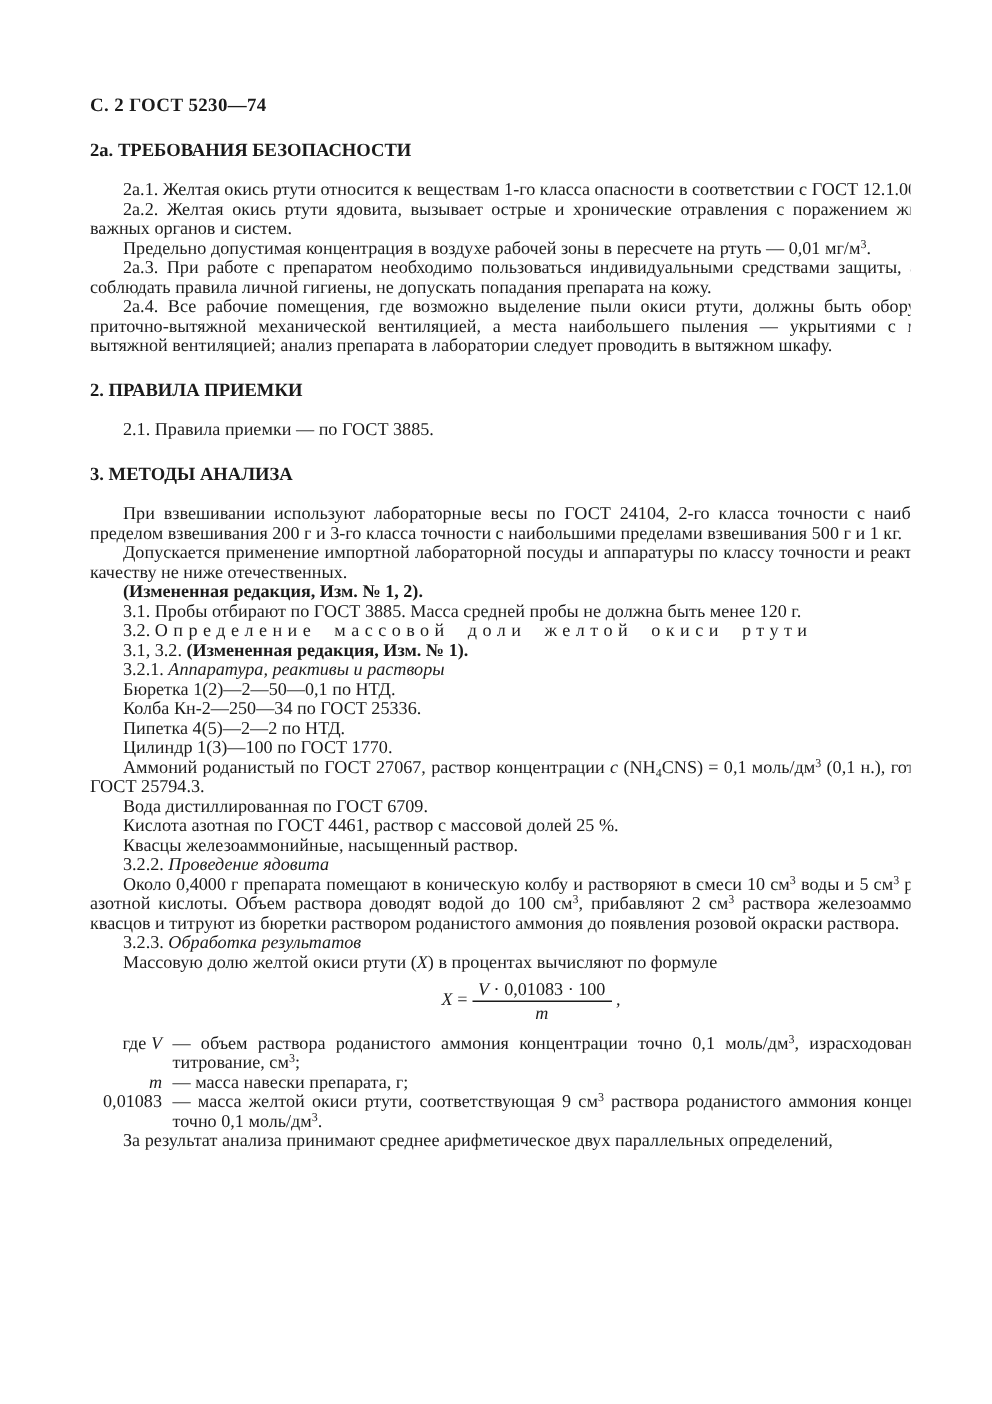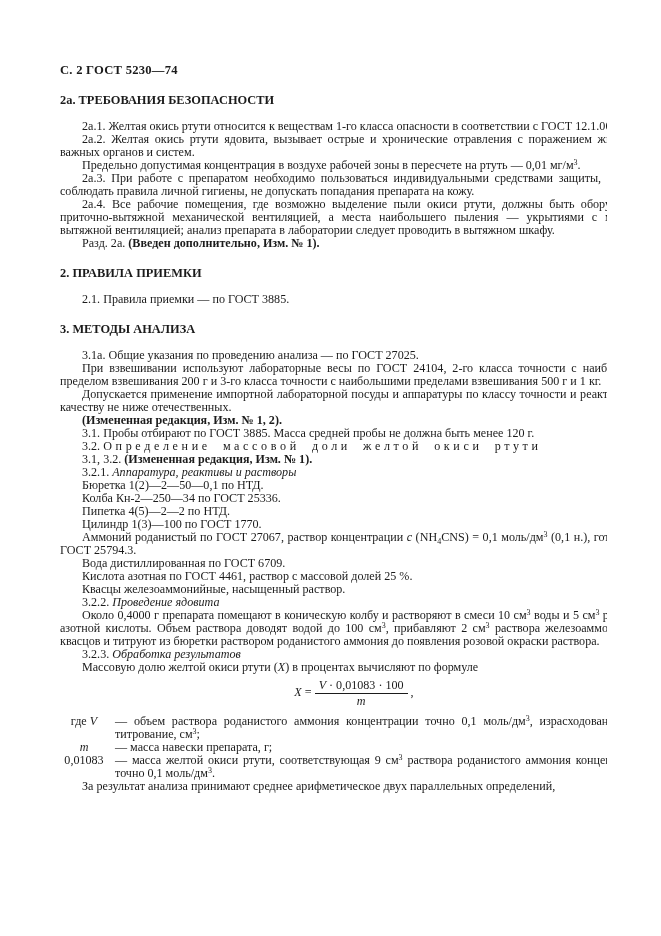--- a/index.html
+++ b/index.html
@@ -56,41 +56,39 @@
   }
   .frac .num { display: block; padding: 0 4px 1px 4px; }
   .frac .den { display: block; border-top: 1px solid #1b1b1b; padding: 1px 4px 0 4px; }
   .formula .tail { margin-left: 3px; }
   .deflist {
     display: grid;
     grid-template-columns: 48px 1fr;
     column-gap: 7px;
     margin-top: 1px;
   }
-  .dl-term { text-align: center; white-space: nowrap; }
+  .dl-term { text-align: right; white-space: nowrap; }
   .dl-def  { text-align: justify; }
 </style>
 </head>
 <body>
 
 <div class="page">
   <div class="content">
     <div class="page-header">С. 2 ГОСТ 5230—74</div>
     <div class="doc">
         <div class="heading"><span>2а. ТРЕБОВАНИЯ БЕЗОПАСНОСТИ</span></div>
         <div class="para"><span>2а.1. Желтая окись ртути относится к веществам 1-го класса опасности в соответствии с ГОСТ 12.1.007.</span></div>
         <div class="para"><span>2а.2. Желтая окись ртути ядовита, вызывает острые и хронические отравления с поражением жизненно важных органов и систем.</span></div>
         <div class="para"><span>Предельно допустимая концентрация в воздухе рабочей зоны в пересчете на ртуть — 0,01 мг/м</span><span class="sup">3</span><span>.</span></div>
         <div class="para"><span>2а.3. При работе с препаратом необходимо пользоваться индивидуальными средствами защиты, а также соблюдать правила личной гигиены, не допускать попадания препарата на кожу.</span></div>
         <div class="para"><span>2а.4. Все рабочие помещения, где возможно выделение пыли окиси ртути, должны быть оборудованы приточно-вытяжной механической вентиляцией, а места наибольшего пыления — укрытиями с местной вытяжной вентиляцией; анализ препарата в лаборатории следует проводить в вытяжном шкафу.</span></div>
-        <div class="para"><span>Разд. 2а. </span><span class="b">(Введен дополнительно, Изм. № 1).</span></div>
         <div class="heading"><span>2. ПРАВИЛА ПРИЕМКИ</span></div>
         <div class="para"><span>2.1. Правила приемки — по ГОСТ 3885.</span></div>
         <div class="heading"><span>3. МЕТОДЫ АНАЛИЗА</span></div>
-        <div class="para"><span>3.1а. Общие указания по проведению анализа — по ГОСТ 27025.</span></div>
         <div class="para"><span>При взвешивании используют лабораторные весы по ГОСТ 24104, 2-го класса точности с наибольшим пределом взвешивания 200 г и 3-го класса точности с наибольшими пределами взвешивания 500 г и 1 кг.</span></div>
         <div class="para"><span>Допускается применение импортной лабораторной посуды и аппаратуры по классу точности и реактивов по качеству не ниже отечественных.</span></div>
         <div class="para"><span class="b">(Измененная редакция, Изм. № 1, 2).</span></div>
         <div class="para"><span>3.1. Пробы отбирают по ГОСТ 3885. Масса средней пробы не должна быть менее 120 г.</span></div>
         <div class="para"><span>3.2. </span><span class="sp">Определение массовой доли желтой окиси ртути</span></div>
         <div class="para"><span>3.1, 3.2. </span><span class="b">(Измененная редакция, Изм. № 1).</span></div>
         <div class="para"><span>3.2.1. </span><span class="i">Аппаратура, реактивы и растворы</span></div>
         <div class="para"><span>Бюретка 1(2)—2—50—0,1 по НТД.</span></div>
         <div class="para"><span>Колба Кн-2—250—34 по ГОСТ 25336.</span></div>
         <div class="para"><span>Пипетка 4(5)—2—2 по НТД.</span></div>

